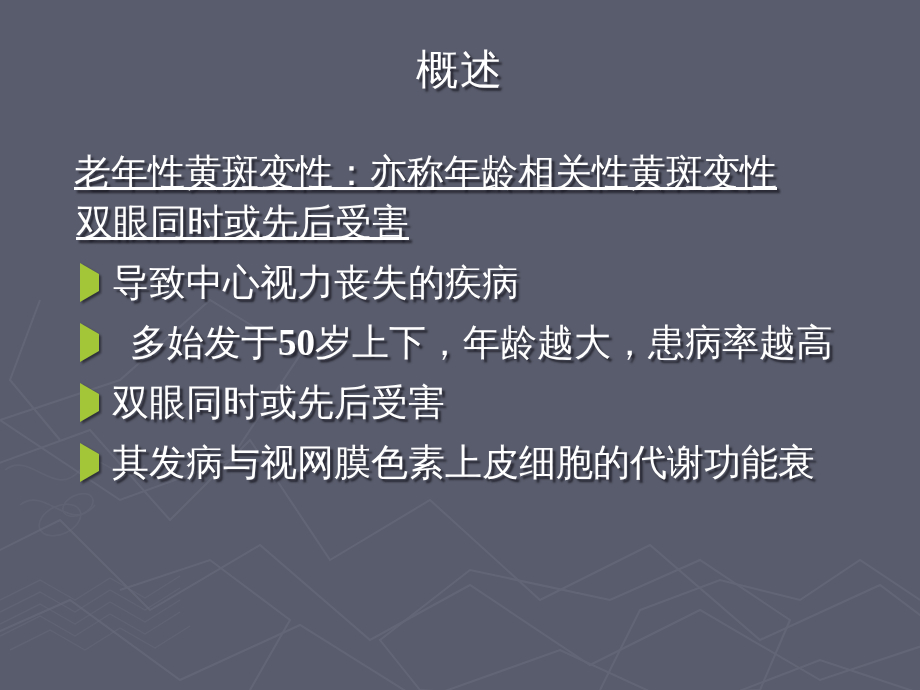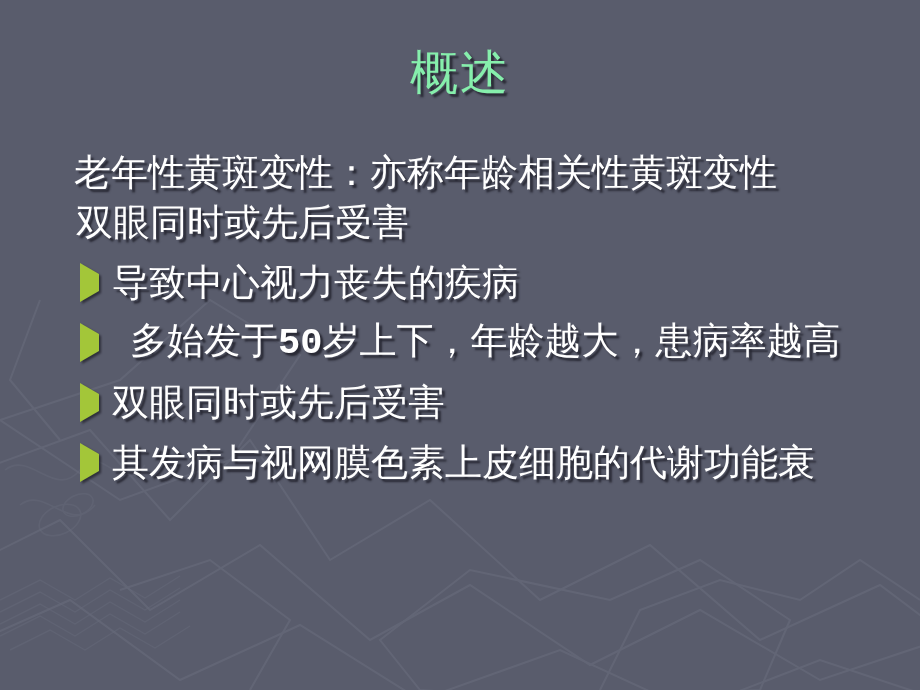--- a/index.html
+++ b/index.html
@@ -16,22 +16,22 @@
   #bg-art {
     position:absolute; inset:0; width:920px; height:690px;
     pointer-events:none;
   }
   #title-area {
     position:absolute; left:0; right:0; top:48px;
     text-align:center;
   }
   #slide-title {
     display:inline-block;
-    color:#86efac;
-    font-size:48px;
+    color:#ffffff;
+    font-size:42px;
     line-height:1.05;
     letter-spacing:2px;
     font-family:"Liberation Serif","DejaVu Serif",serif;
     text-shadow:3px 3px 2px rgba(25,25,35,0.75);
   }
   #body-area {
     position:absolute; left:32px; top:148px; right:10px;
   }
   .para {
     position:relative;
@@ -39,20 +39,21 @@
     font-size:37px;
     line-height:50px;
     font-family:"Liberation Serif","DejaVu Serif",serif;
     text-shadow:3px 3px 2px rgba(28,28,38,0.8);
     white-space:nowrap;
   }
   
   .intro {
     padding-left:32px;
     text-indent:10px;
+    text-decoration:underline;
   }
   .intro .cont {
     display:block;
     text-indent:0;
     padding-left:12px;
   }
   
   .bullet-row {
     display:flex;
     align-items:flex-start;
@@ -70,21 +71,21 @@
     border-top:11px solid transparent;
     border-bottom:11px solid transparent;
     border-left:19px solid #a3c639;
     filter:drop-shadow(2px 2px 1px rgba(28,28,38,0.7));
   }
   .bullet-text { flex:1 1 auto; }
   .bullet-text .cont {
     display:block;
     padding-left:28px;
   }
-  .lead-space { padding-left:18px;font-family:Liberation Mono, monospace; }
+  .lead-space { padding-left:18px; }
   b.num { font-weight:bold; }
 </style>
 </head>
 <body>
 
 <div id="slide">
 
   <svg id="bg-art" viewBox="0 0 920 690" preserveAspectRatio="none">
     <g fill="none" stroke="#6a6e7e" stroke-width="2" opacity="0.55">
       <path d="M-20 470 L90 430 L170 520 L250 440 L330 560 L430 500 L540 600 L650 545 L760 640 L880 585 L940 630"></path>

